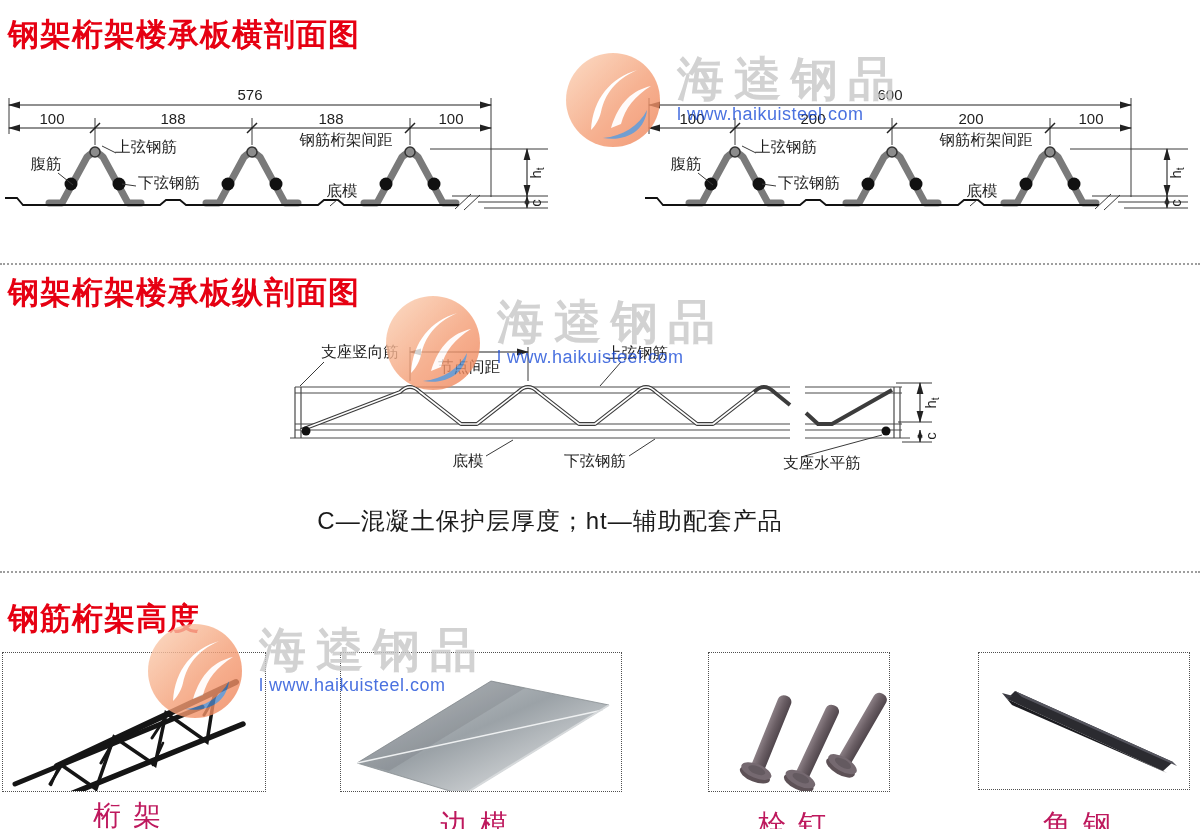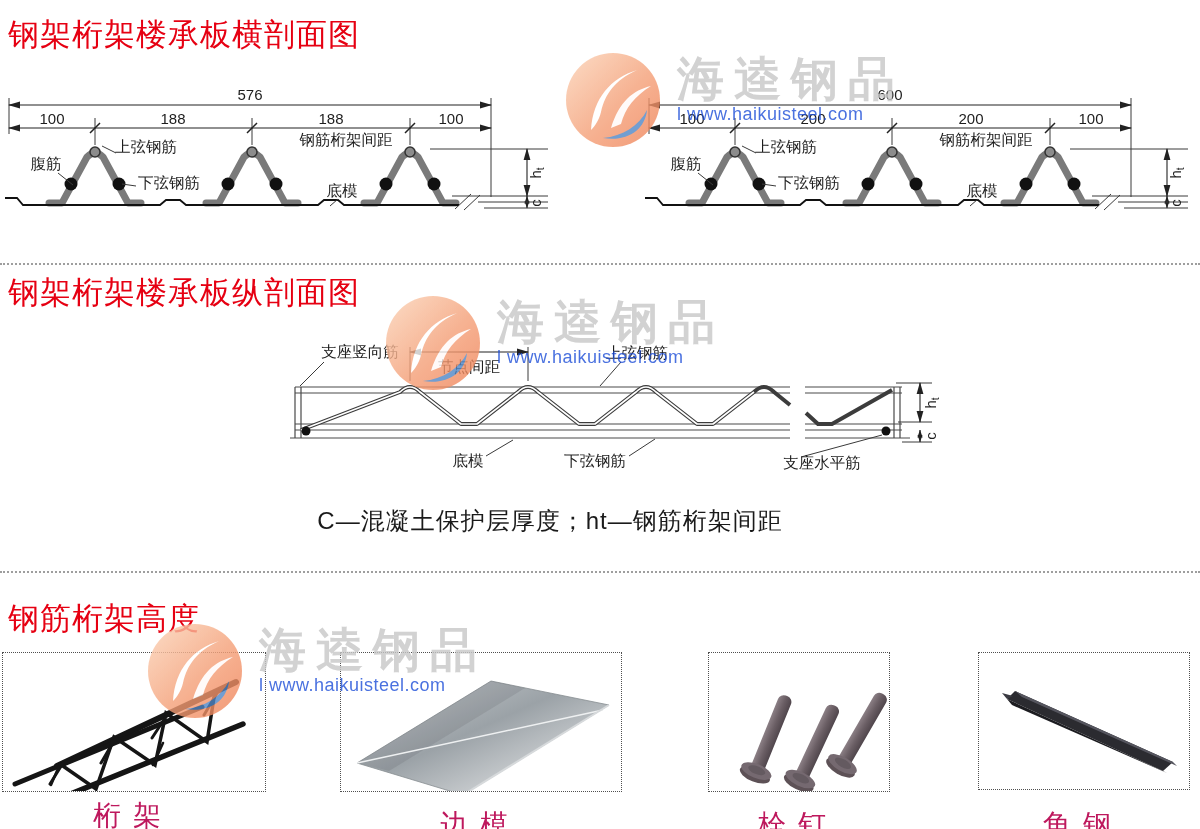--- a/index.html
+++ b/index.html
@@ -1,18 +1,18 @@
 <!DOCTYPE html>
 <html><head>
 <meta charset="utf-8">
 <style>
   html,body{margin:0;padding:0}
   body{width:1200px;height:829px;position:relative;background:#ffffff;overflow:hidden;
        font-family:"Liberation Sans","DejaVu Sans",sans-serif;}
-  .sec-title{position:absolute;left:8px;font-size:31px;font-weight:normal;color:#e60012;
+  .sec-title{position:absolute;left:8px;font-size:31px;font-weight:bold;color:#e60012;
              letter-spacing:1px;white-space:nowrap;z-index:3}
   .sep{position:absolute;left:0;width:1200px;height:0;border-top:2px dotted #9e9e9e;z-index:2}
   .diagram{position:absolute;z-index:3}
   svg text{fill:#1d1d1d;font-size:15px;text-anchor:middle}
   svg .cn{font-size:15.5px}
   g.thin{stroke:#3a3a3a;stroke-width:1;fill:none}
   g.dim{stroke:#222;stroke-width:1.1;fill:none}
   .slash{stroke-width:1.5}
   .deck{stroke:#111;stroke-width:1.8;fill:none}
   .rail{stroke:#4a4a4a;stroke-width:1.2;fill:none}
@@ -198,21 +198,21 @@
   <text x="80" y="22" class="cn">支座竖向筋</text>
   <text x="189" y="37" class="cn">节点间距</text>
   <text x="357" y="23" class="cn">上弦钢筋</text>
   <text x="188" y="131" class="cn">底模</text>
   <text x="315" y="131" class="cn">下弦钢筋</text>
   <text x="542" y="133" class="cn">支座水平筋</text>
   <text transform="rotate(-90 656 68)" x="656" y="68"><tspan>h</tspan><tspan font-size="10" dy="3">t</tspan></text>
   <text transform="rotate(-90 656 101)" x="656" y="101">c</text>
 </svg>
 
-<div class="caption">C—混凝土保护层厚度；ht—钢筋桁架间距</div>
+<div class="caption">C—混凝土保护层厚度；ht—辅助配套产品</div>
 
 <div class="sep" style="top:571px"></div>
 
 <div class="sec-title" style="top:598px">钢筋桁架高度</div>
 
 <div class="product" style="left:2px;top:652px;width:262px;height:138px">
   <svg width="262" height="138" viewBox="0 0 262 138">
     <g stroke="#151515" fill="none" stroke-linecap="round">
       <path d="M54,113 L233,29" stroke-width="6"></path>
       <path d="M12,131 L199,54" stroke-width="5"></path>

